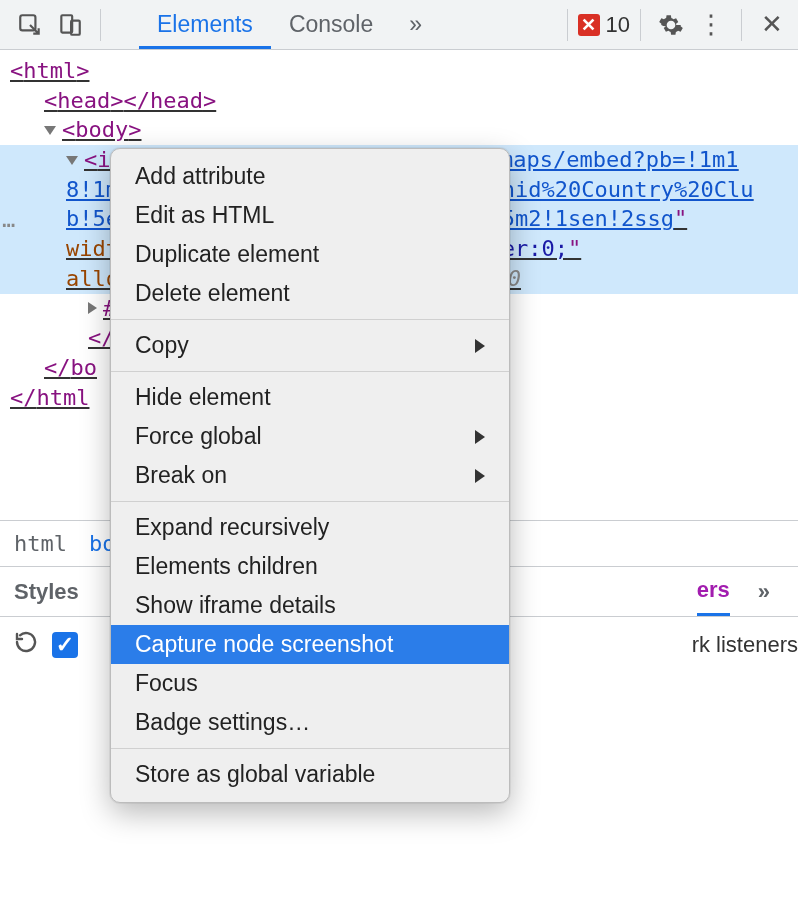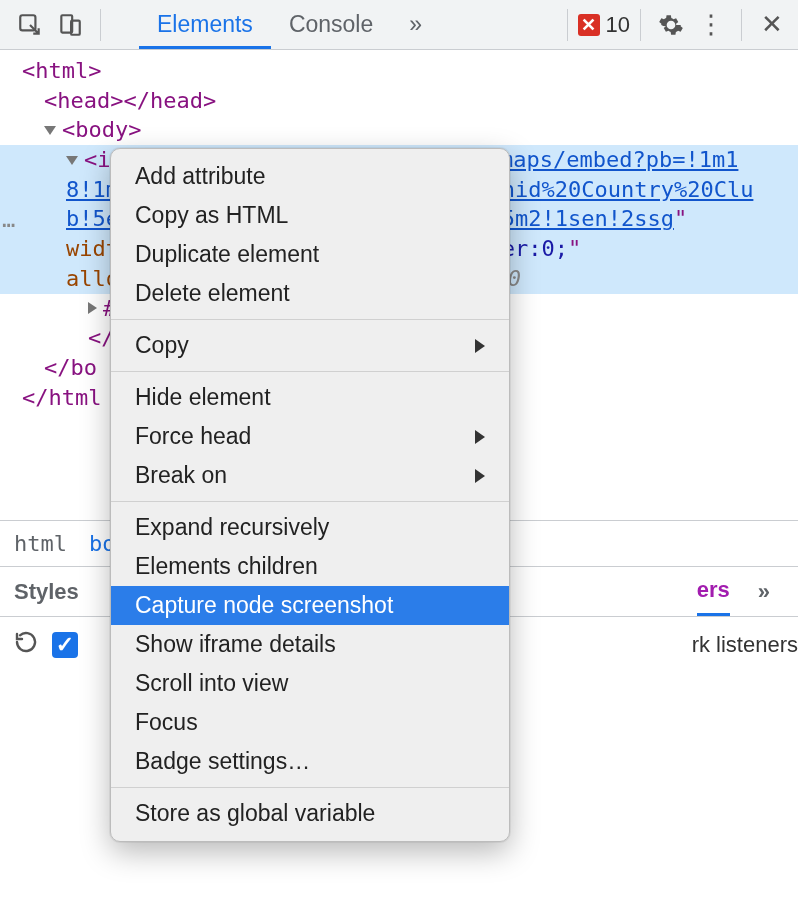--- a/index.html
+++ b/index.html
@@ -67,21 +67,21 @@
 
   
   .dom-panel {
     font-family: Menlo, Consolas, monospace;
     font-size: 22px;
     line-height: 1.35;
     padding: 6px 0 0 0;
     position: relative;
     height: 470px;
   }
-  .dom-line { white-space: nowrap; padding: 0 0 0 22px; }
+  .dom-line { white-space: nowrap; padding: 0 0 0 10px; text-decoration: underline; }
   .indent-1 { padding-left: 44px; }
   .indent-2 { padding-left: 66px; }
   .indent-3 { padding-left: 88px; }
   .tag-punct { color: #881280; }
   .tag-name  { color: #881280; }
   .attr-name  { color: #994500; }
   .attr-val   { color: #1a1aa6; }
   .attr-link  { color: #1155cc; text-decoration: underline; }
   .caret {
     display: inline-block;
@@ -319,62 +319,59 @@
   <span class="checkbox">✓</span>
   <span style="flex:1"></span>
   <span>rk listeners</span>
 </div>
 
 <div class="context-menu">
   <div class="item">
       <span>Add attribute</span>
     </div>
   <div class="item">
-      <span>Copy as HTML</span>
+      <span>Edit as HTML</span>
     </div>
   <div class="item">
       <span>Duplicate element</span>
     </div>
   <div class="item">
       <span>Delete element</span>
     </div>
   <hr>
   <div class="item">
     <span>Copy</span>
     <span class="submenu-arrow"></span>
   </div>
   <hr>
   <div class="item">
       <span>Hide element</span>
     </div>
   <div class="item">
-    <span>Force head</span>
+    <span>Force global</span>
     <span class="submenu-arrow"></span>
   </div>
   <div class="item">
     <span>Break on</span>
     <span class="submenu-arrow"></span>
   </div>
   <hr>
   <div class="item">
       <span>Expand recursively</span>
     </div>
   <div class="item">
       <span>Elements children</span>
     </div>
+  <div class="item">
+      <span>Show iframe details</span>
+    </div>
   <div class="item highlight">
       <span>Capture node screenshot</span>
     </div>
   <div class="item">
-      <span>Show iframe details</span>
-    </div>
-  <div class="item">
-      <span>Scroll into view</span>
-    </div>
-  <div class="item">
       <span>Focus</span>
     </div>
   <div class="item">
       <span>Badge settings…</span>
     </div>
   <hr>
   <div class="item">
       <span>Store as global variable</span>
     </div>
 </div>

